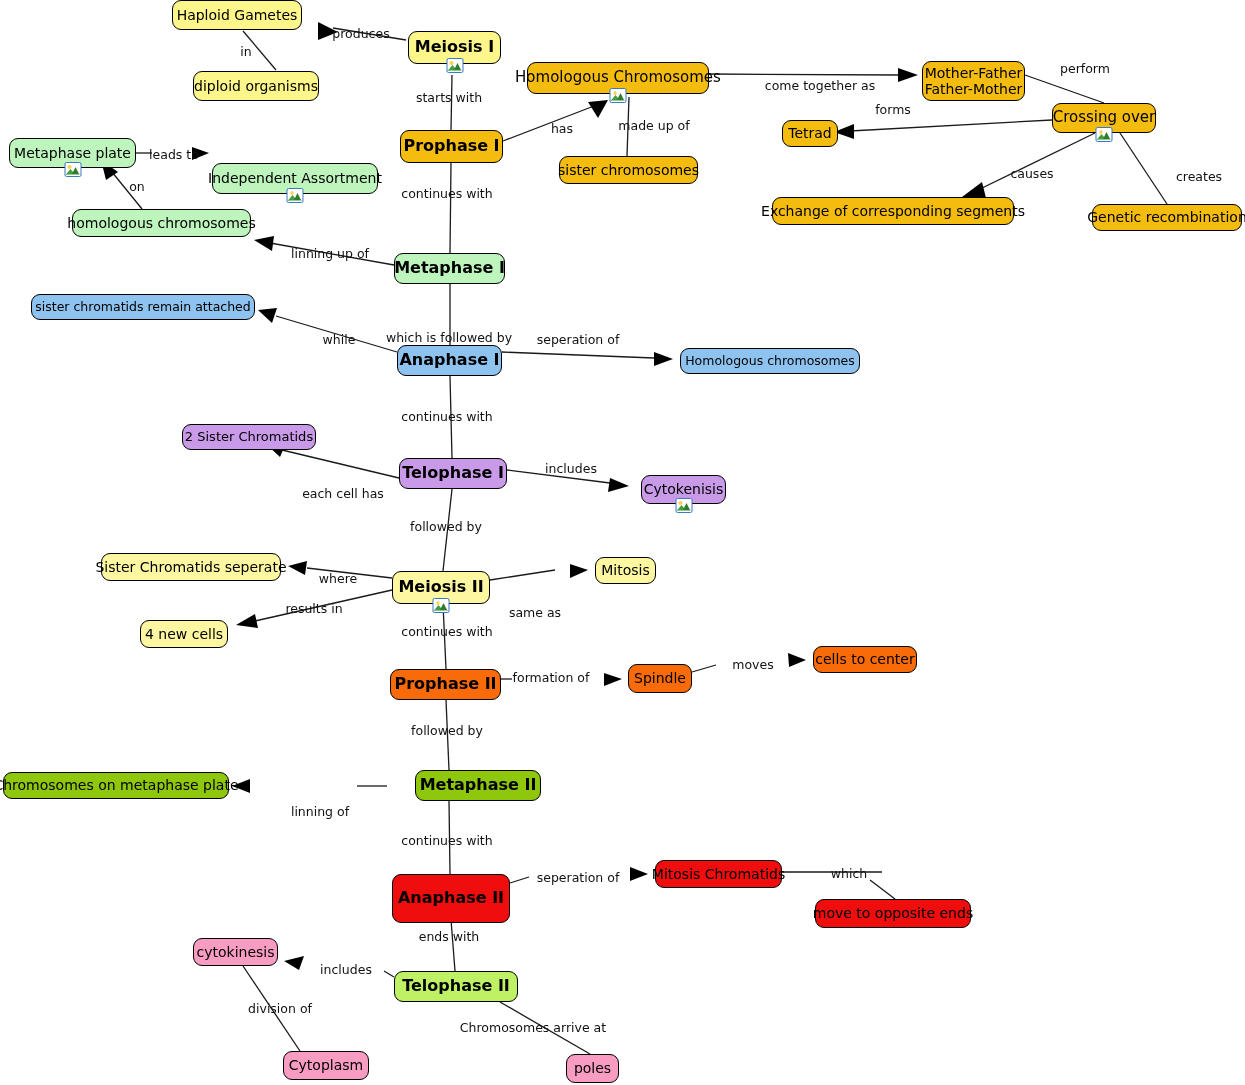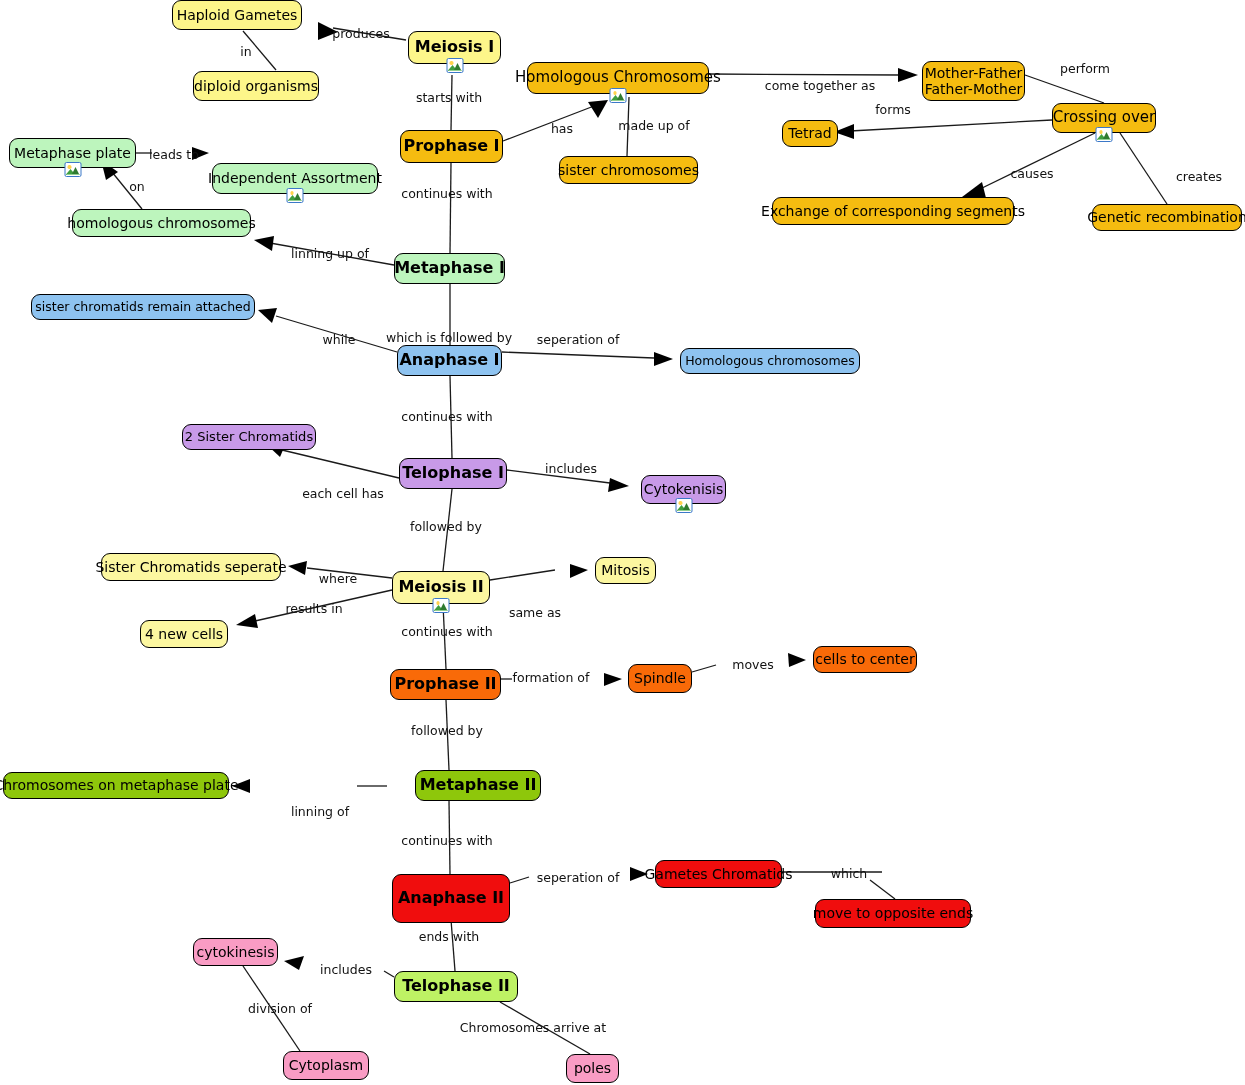--- a/index.html
+++ b/index.html
@@ -233,21 +233,21 @@
       </div>
       <div class="node" style="left: 101px; top: 553px; width: 180px; height: 28px; background: rgb(252, 247, 160); font-size: 14px;"><span>Sister Chromatids seperate</span></div>
       <div class="node" style="left: 140px; top: 620px; width: 88px; height: 28px; background: rgb(252, 247, 160); font-size: 14px;"><span>4 new cells</span></div>
       <div class="node" style="left: 595px; top: 557px; width: 61px; height: 27px; background: rgb(252, 247, 160); font-size: 14px;"><span>Mitosis</span></div>
       <div class="node bold" style="left: 390px; top: 669px; width: 111px; height: 31px; background: rgb(249, 106, 8); font-size: 16px;"><span>Prophase II</span></div>
       <div class="node" style="left: 628px; top: 664px; width: 64px; height: 29px; background: rgb(249, 106, 8); font-size: 14px;"><span>Spindle</span></div>
       <div class="node" style="left: 813px; top: 646px; width: 104px; height: 27px; background: rgb(249, 106, 8); font-size: 14px;"><span>cells to center</span></div>
       <div class="node bold" style="left: 387px; top: 770px; width: 126px; height: 31px; background: rgb(142, 199, 11); font-size: 16px; margin-left: 28px;"><span>Metaphase II</span></div>
       <div class="node" style="left: 3px; top: 772px; width: 226px; height: 27px; background: rgb(142, 199, 11); font-size: 14px;"><span>Chromosomes on metaphase plate</span></div>
       <div class="node bold" style="left: 392px; top: 874px; width: 118px; height: 49px; background: rgb(240, 13, 13); font-size: 16px;"><span>Anaphase II</span></div>
-      <div class="node" style="left: 655px; top: 860px; width: 127px; height: 28px; background: rgb(240, 13, 13); font-size: 14px;"><span>Gametes Chromatids</span></div>
+      <div class="node" style="left: 655px; top: 860px; width: 127px; height: 28px; background: rgb(240, 13, 13); font-size: 14px;"><span>Mitosis Chromatids</span></div>
       <div class="node" style="left: 815px; top: 899px; width: 156px; height: 29px; background: rgb(240, 13, 13); font-size: 14px;"><span>move to opposite ends</span></div>
       <div class="node bold" style="left: 394px; top: 971px; width: 124px; height: 31px; background: #bef264; font-size: 16px;"><span>Telophase II</span></div>
       <div class="node" style="left: 193px; top: 938px; width: 85px; height: 28px; background: rgb(249, 156, 196); font-size: 14px;"><span>cytokinesis</span></div>
       <div class="node" style="left: 283px; top: 1051px; width: 86px; height: 29px; background: rgb(249, 156, 196); font-size: 14px;"><span>Cytoplasm</span></div>
       <div class="node" style="left: 566px; top: 1054px; width: 53px; height: 29px; background: rgb(249, 156, 196); font-size: 14px;"><span>poles</span></div>
     </div>
   <div id="label-layer">
       <div class="edge-label" style="left: 361px; top: 33px;">produces</div>
       <div class="edge-label" style="left: 246px; top: 51px;">in</div>
       <div class="edge-label" style="left: 449px; top: 97px;">starts with</div>

